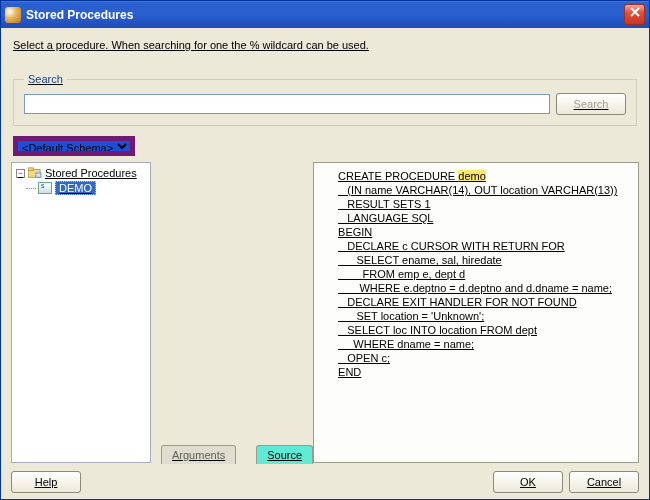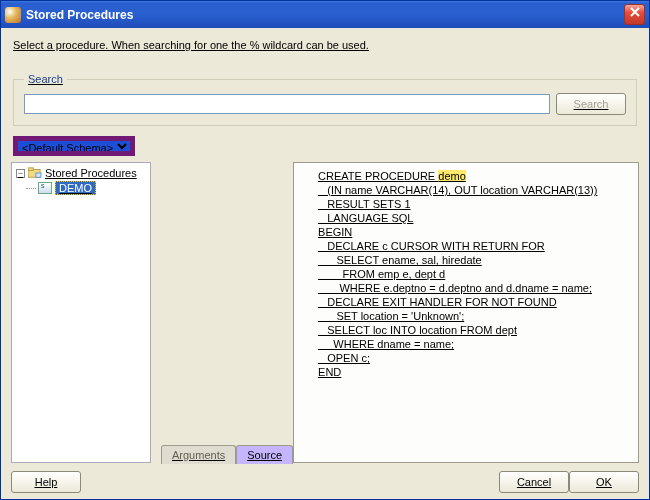--- a/index.html
+++ b/index.html
@@ -28,24 +28,24 @@
   .tree-label { color: #000; }
   .tree-child { margin-left: 10px; margin-top: 2px; display: flex; align-items: center; }
   .dotline { width: 10px; border-bottom: 1px dotted #999; margin-right: 2px; }
   .sql-icon { width: 14px; height: 12px; background: linear-gradient(to bottom,#fff,#cde); border:1px solid #6a8; display:inline-block; margin-right:3px; position:relative;}
   .sql-icon::after{content:"s"; position:absolute; font-size:7px; color:#357; left:2px; top:-1px;}
   .tree-selected { background: #316ac5; color: #fff; padding: 0 3px; border: 1px dotted #ffcf00; }
   .right-panel { flex: 1; display: flex; flex-direction: row; min-width: 0; }
   .tabs { display: flex; align-items: flex-end; padding-left: 4px; }
   .tab { border: 1px solid #9c9c8c; border-bottom: none; background: #ece9d8; padding: 3px 10px; margin-right: 0; border-radius: 3px 3px 0 0; position: relative; top: 1px; cursor: pointer; }
   .tab.inactive { background: #e0ddd0; color: #606050; }
-  .tab.active { background: #c4b5fd; z-index: 2; }
+  .tab.active { background: #5eead4; z-index: 2; margin-left: 20px; }
   .source-box { flex: 1; border: 1px solid #9c9c8c; background: #fdfdfb; padding: 6px 24px; overflow: auto; font-family: Tahoma, Arial, sans-serif; white-space: pre; color: #000; line-height: 14px; }
   .hl { background: #ffe96b; }
-  .footer { display: flex; padding-top: 8px; }
+  .footer { display: flex; padding-top: 8px; gap: 6px; }
   .footer .spacer { flex: 1; }
   .btn u { text-decoration: underline; }
 </style>
 </head>
 <body>
 
 <div class="window">
   <div class="titlebar">
     <span class="app-icon"></span>
     <span class="title">Stored Procedures</span>
@@ -111,17 +111,17 @@
      WHERE dname = name;
    OPEN c;
 END
 </div>
       </div>
     </div>
 
     <div class="footer">
       <button class="btn"><u>H</u>elp</button>
       <div class="spacer"></div>
+      <button class="btn"><span>OK</span></button>
       <button class="btn"><span>Cancel</span></button>
-      <button class="btn"><span>OK</span></button>
     </div>
   </div>
 </div>
 
 </body></html>

